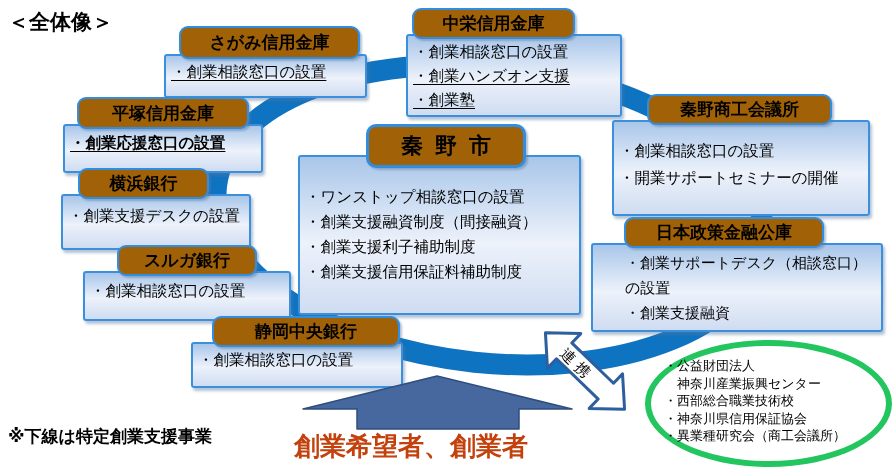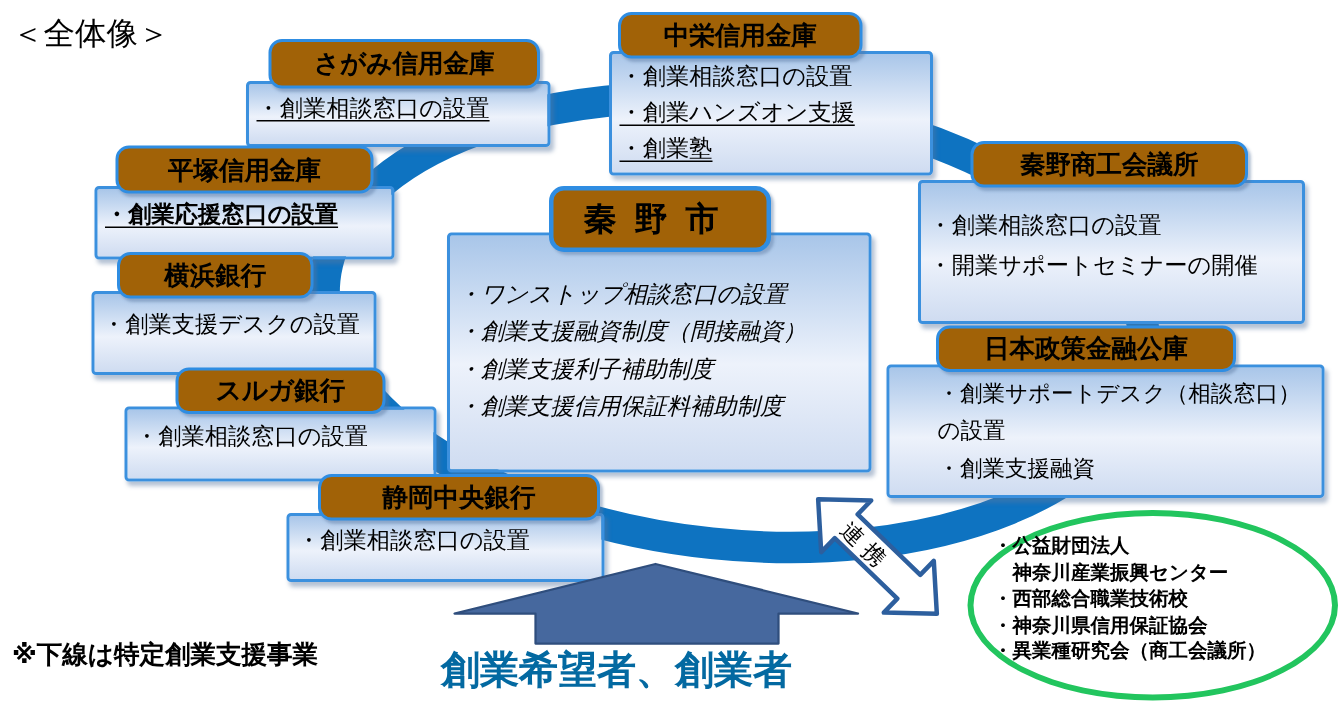--- a/index.html
+++ b/index.html
@@ -37,43 +37,43 @@
   .yokohama-t{left:78px;top:168px;width:127px;height:27px;}
   .yokohama-c{left:61px;top:194px;width:186px;height:42px;padding-top:10px;}
   
   .suruga-t{left:117px;top:245px;width:136px;height:27px;}
   .suruga-c{left:83px;top:271px;width:204px;height:38px;padding-top:8px;}
   
   .shizu-t{left:212px;top:316px;width:184px;height:27px;}
   .shizu-c{left:191px;top:342px;width:208px;height:36px;padding-top:6px;}
   
   .hadano-t{left:366px;top:124px;width:142px;height:38px;border-width:3px;border-radius:10px;
-            font-size:22px;letter-spacing:12px;}
-  .hadano-c{left:298px;top:155px;width:279px;height:129px;padding-top:27px;border-width:2.5px;font-style:italic;}
+            font-size:22px;letter-spacing:12px;padding-left:12px;}
+  .hadano-c{left:298px;top:155px;width:279px;height:129px;padding-top:27px;border-width:2.5px;}
   .hadano-c .line{line-height:25px;}
   
   .shoko-t{left:647px;top:94px;width:181px;height:27px;}
   .shoko-c{left:612px;top:120px;width:254px;height:77px;padding-top:15px;}
   .shoko-c .line{line-height:27px;}
   
   .kokko-t{left:624px;top:217px;width:196px;height:27px;}
   .kokko-c{left:591px;top:243px;width:288px;height:80px;padding-top:5px;font-size:15px;}
   .kokko-c .line{line-height:25px;padding-left:32px;}
 
   
   .orgs{
     position:absolute;z-index:2;left:645px;top:340px;width:247px;height:127px;
-    border:4px solid #22c55e;border-radius:50%;background:#fff;box-sizing:border-box;font-weight:bold;
+    border:6px solid #22c55e;border-radius:50%;background:#fff;box-sizing:border-box;
   }
   .orgs-text{position:absolute;left:13px;top:11px;font-size:13px;line-height:17.5px;}
   .orgs-text .line{white-space:nowrap;}
 
-  .overview{position:absolute;z-index:5;left:8px;top:8px;font-size:21px;font-weight:normal;}
+  .overview{position:absolute;z-index:5;left:8px;top:8px;font-size:21px;font-weight:bold;}
   .note{position:absolute;z-index:5;left:8px;top:425px;font-size:17px;font-weight:bold;}
-  .applicants{position:absolute;z-index:7;left:294px;top:429px;font-size:26px;font-weight:bold;color:#0369a1;white-space:nowrap;}
+  .applicants{position:absolute;z-index:7;left:294px;top:429px;font-size:26px;font-weight:bold;color:#c2410c;white-space:nowrap;}
 </style>
 </head>
 <body>
 
 <div class="canvas">
 
   <svg class="layer-bottom" width="896" height="469" aria-hidden="true">
     <ellipse cx="490" cy="215" rx="275" ry="148" transform="rotate(6 490 215)" fill="none" stroke="#0e73c1" stroke-width="21"></ellipse>
   </svg>
 

